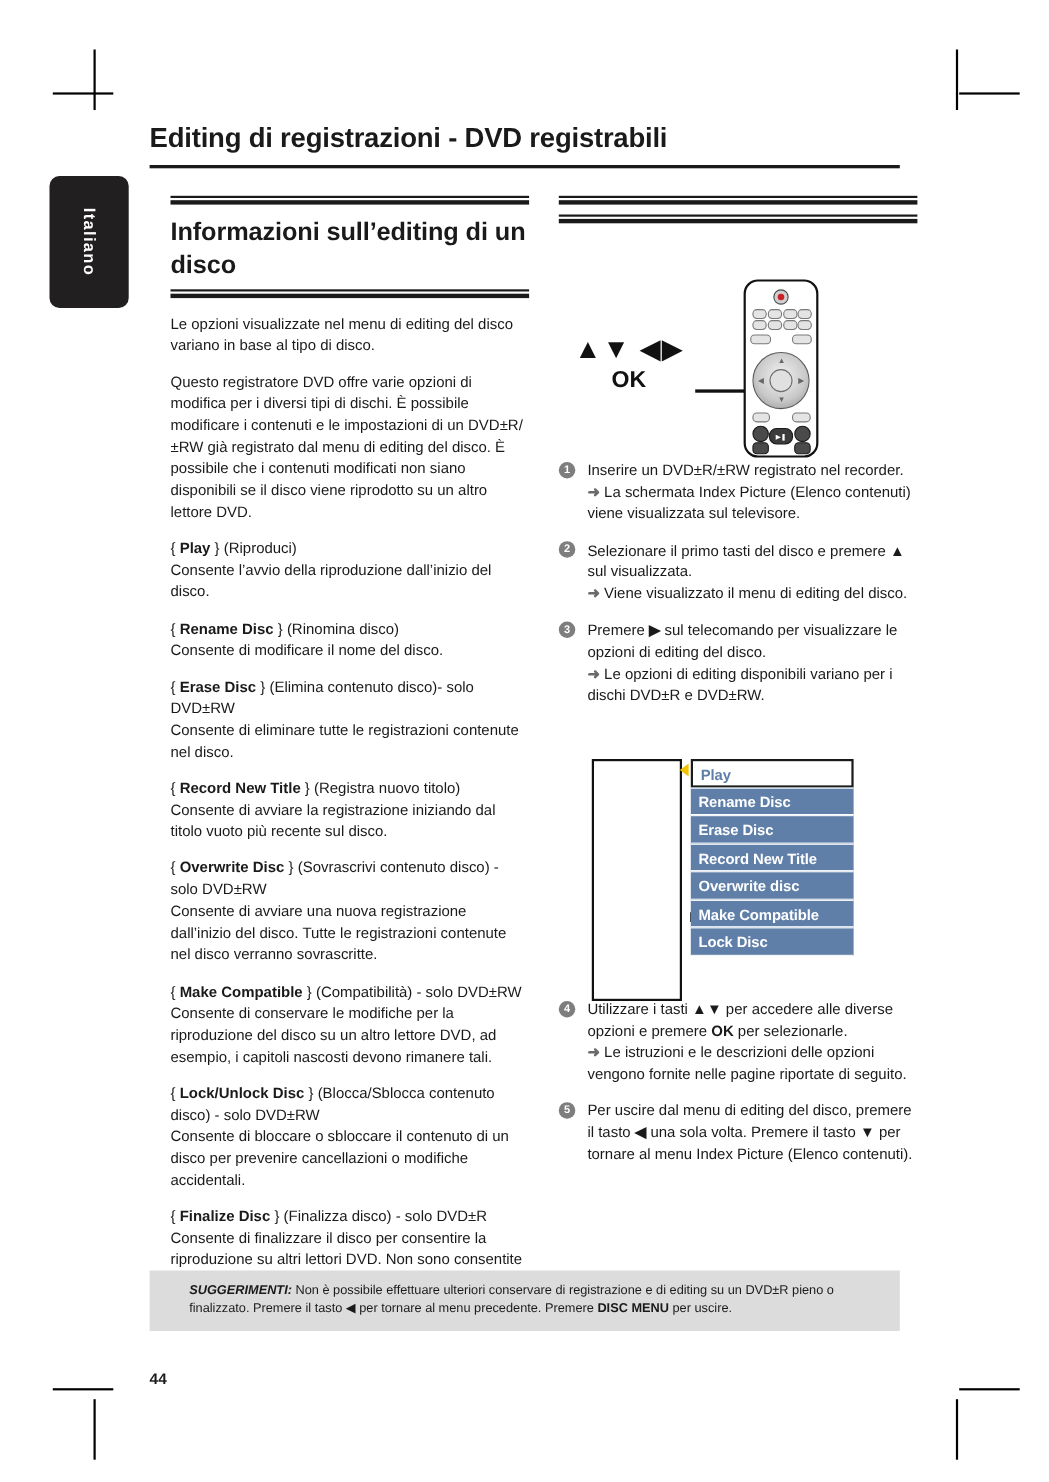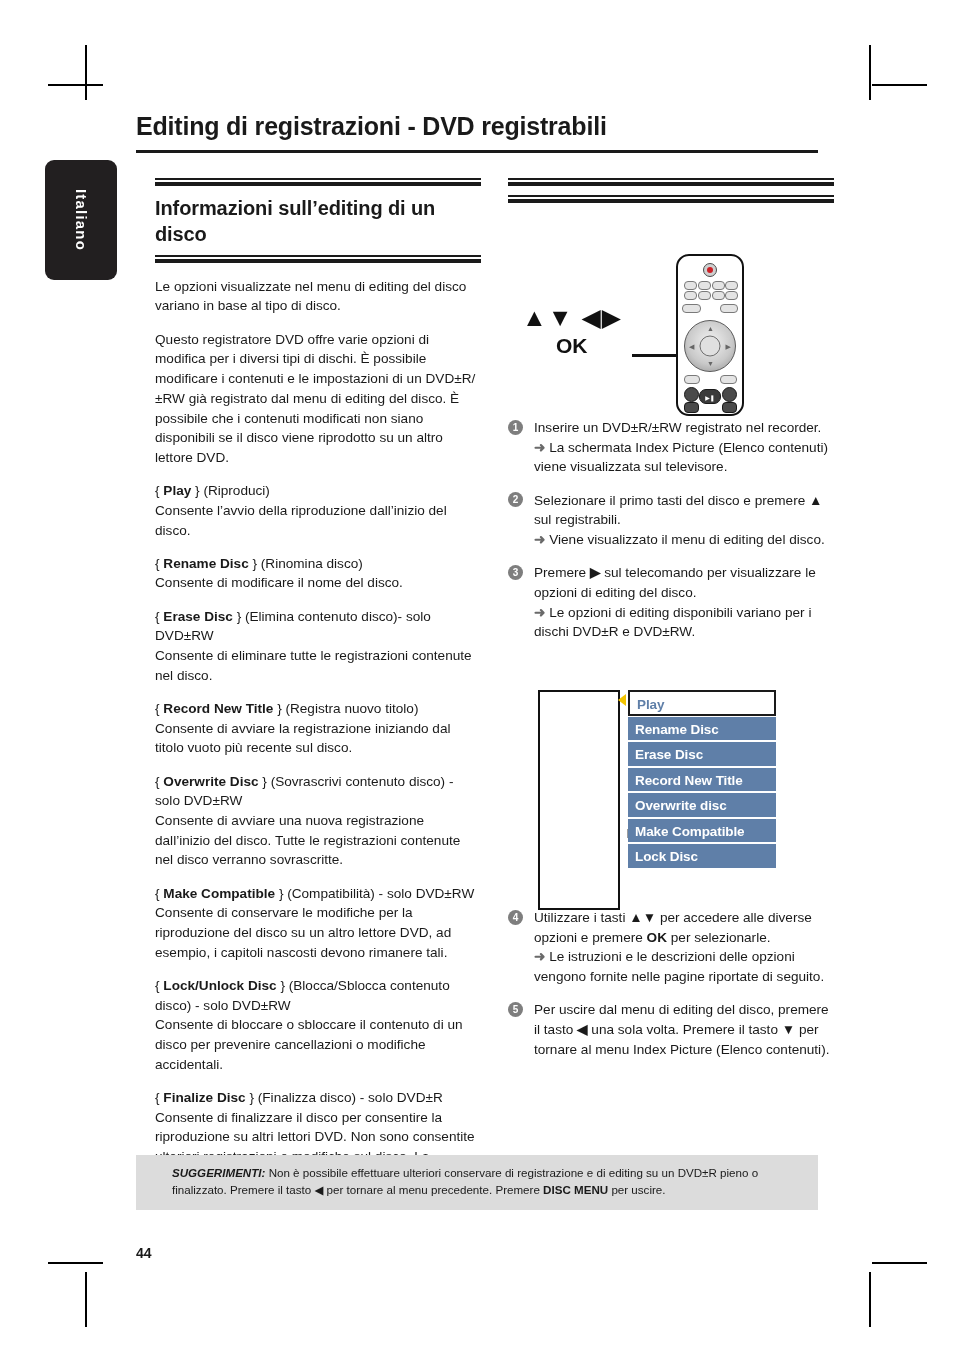--- a/index.html
+++ b/index.html
@@ -35,21 +35,21 @@
 
   
   .col{position:absolute;top:178px;width:326px;}
   #col-left{left:155px;}
   #col-right{left:508px;}
 
   .rule-top{height:0;border-top:2px solid #1a1a1a;border-bottom:4px solid #1a1a1a;
             margin:0 0 9px 0;padding-top:2px;}
   .rule-bot{height:0;border-top:2px solid #1a1a1a;border-bottom:4px solid #1a1a1a;
             margin:7px 0 0 0;padding-top:2px;}
-  .sec-head{font-size:20px;font-weight:bold;line-height:1.32;letter-spacing:-0.1px;}
+  .sec-head{font-size:23px;font-weight:bold;line-height:1.32;letter-spacing:-0.1px;}
 
   .body-text{font-size:13.6px;line-height:1.45;margin-top:14px;}
   .para{margin:0 0 13.5px 0;}
   .para.tight{margin-bottom:0;}
   .para b{font-weight:bold;}
 
   
   #remote-area{position:absolute;left:508px;top:250px;width:326px;height:165px;}
   #arrow-glyphs{position:absolute;left:14px;top:55px;font-size:25px;letter-spacing:1px;
                 line-height:1;color:#111;white-space:nowrap;}
@@ -190,21 +190,21 @@
     <div class="sidebtn" style="left:6px;top:131px;"></div>
     <div class="sidebtn" style="left:44px;top:131px;"></div>
     <div id="bigbtn"></div>
     <div class="sidebtn" style="left:6px;top:146px;height:9px;width:13px;border-radius:4px;"></div>
     <div class="sidebtn" style="left:44px;top:146px;height:9px;width:13px;border-radius:4px;"></div>
   </div>
 </div>
 
 <div id="steps">
     <div class="step"><span class="badge">1</span><span><span>Inserire un DVD±R/±RW registrato nel recorder.</span></span><span class="sub"><span class="arrowmark">➜  </span><span>La schermata Index Picture (Elenco contenuti) viene visualizzata sul televisore.</span></span></div>
-    <div class="step"><span class="badge">2</span><span><span>Selezionare il primo tasti del disco e premere </span><span class="kbd">▲</span><span> sul registrabili.</span></span><span class="sub"><span class="arrowmark">➜  </span><span>Viene visualizzato il menu di editing del disco.</span></span></div>
+    <div class="step"><span class="badge">2</span><span><span>Selezionare il primo tasti del disco e premere </span><span class="kbd">▲</span><span> sul visualizzata.</span></span><span class="sub"><span class="arrowmark">➜  </span><span>Viene visualizzato il menu di editing del disco.</span></span></div>
     <div class="step"><span class="badge">3</span><span><span>Premere </span><span class="kbd">▶</span><span> sul telecomando per visualizzare le opzioni di editing del disco.</span></span><span class="sub"><span class="arrowmark">➜  </span><span>Le opzioni di editing disponibili variano per i dischi DVD±R e DVD±RW.</span></span></div>
   </div>
 
 <div id="menu-diagram">
   <div id="pal-box">
     <div style="top:62px;">PAL</div>
     <div style="top:98px;">DVD</div>
     <div style="top:134px;">EDIT</div>
   </div>
   <div id="cursor"></div>

